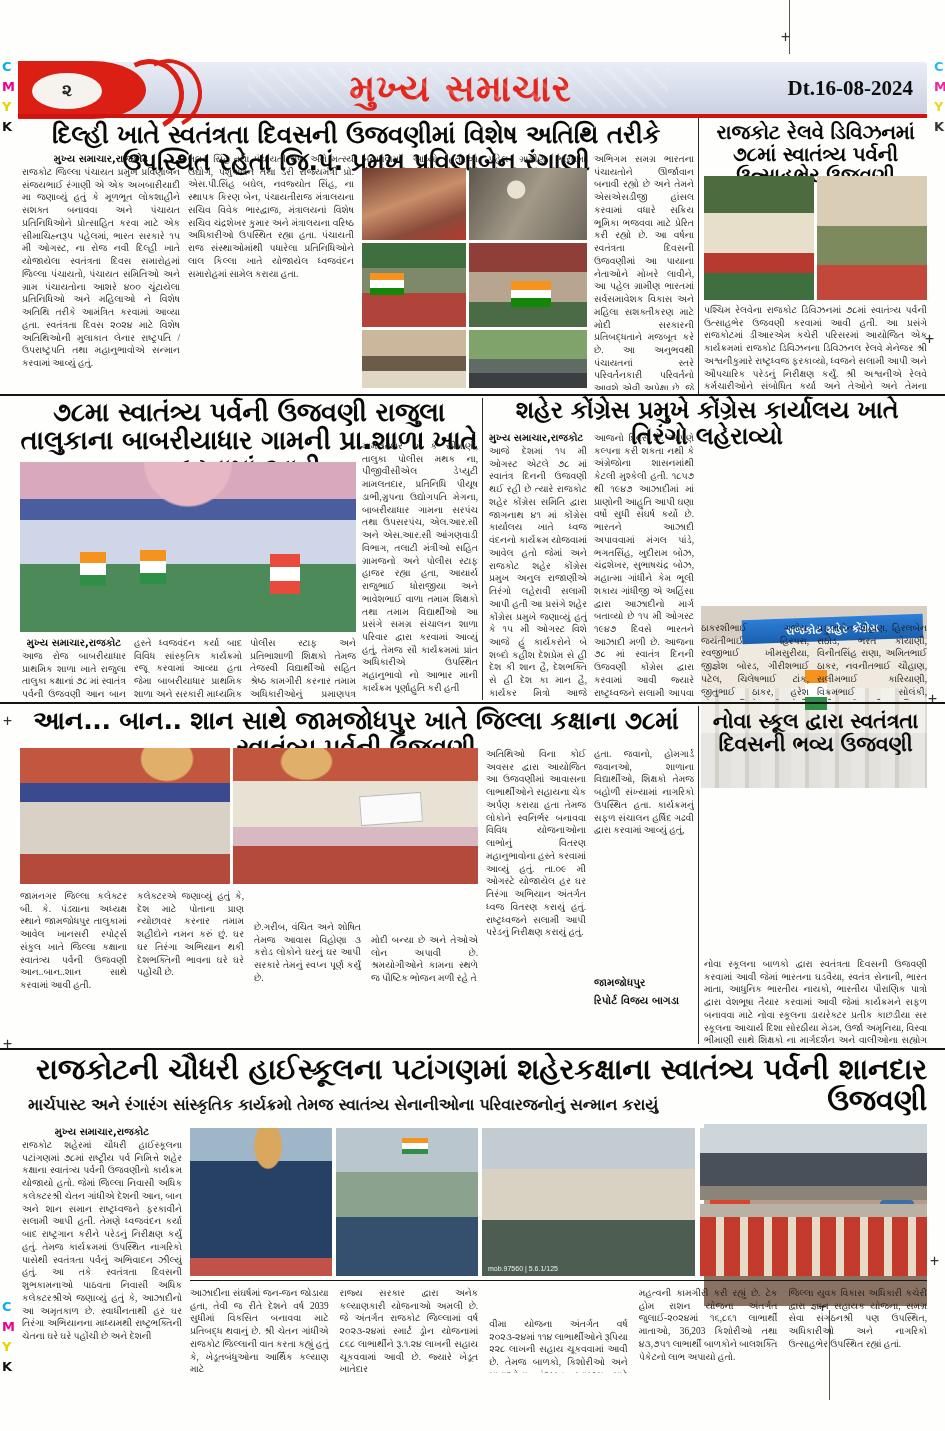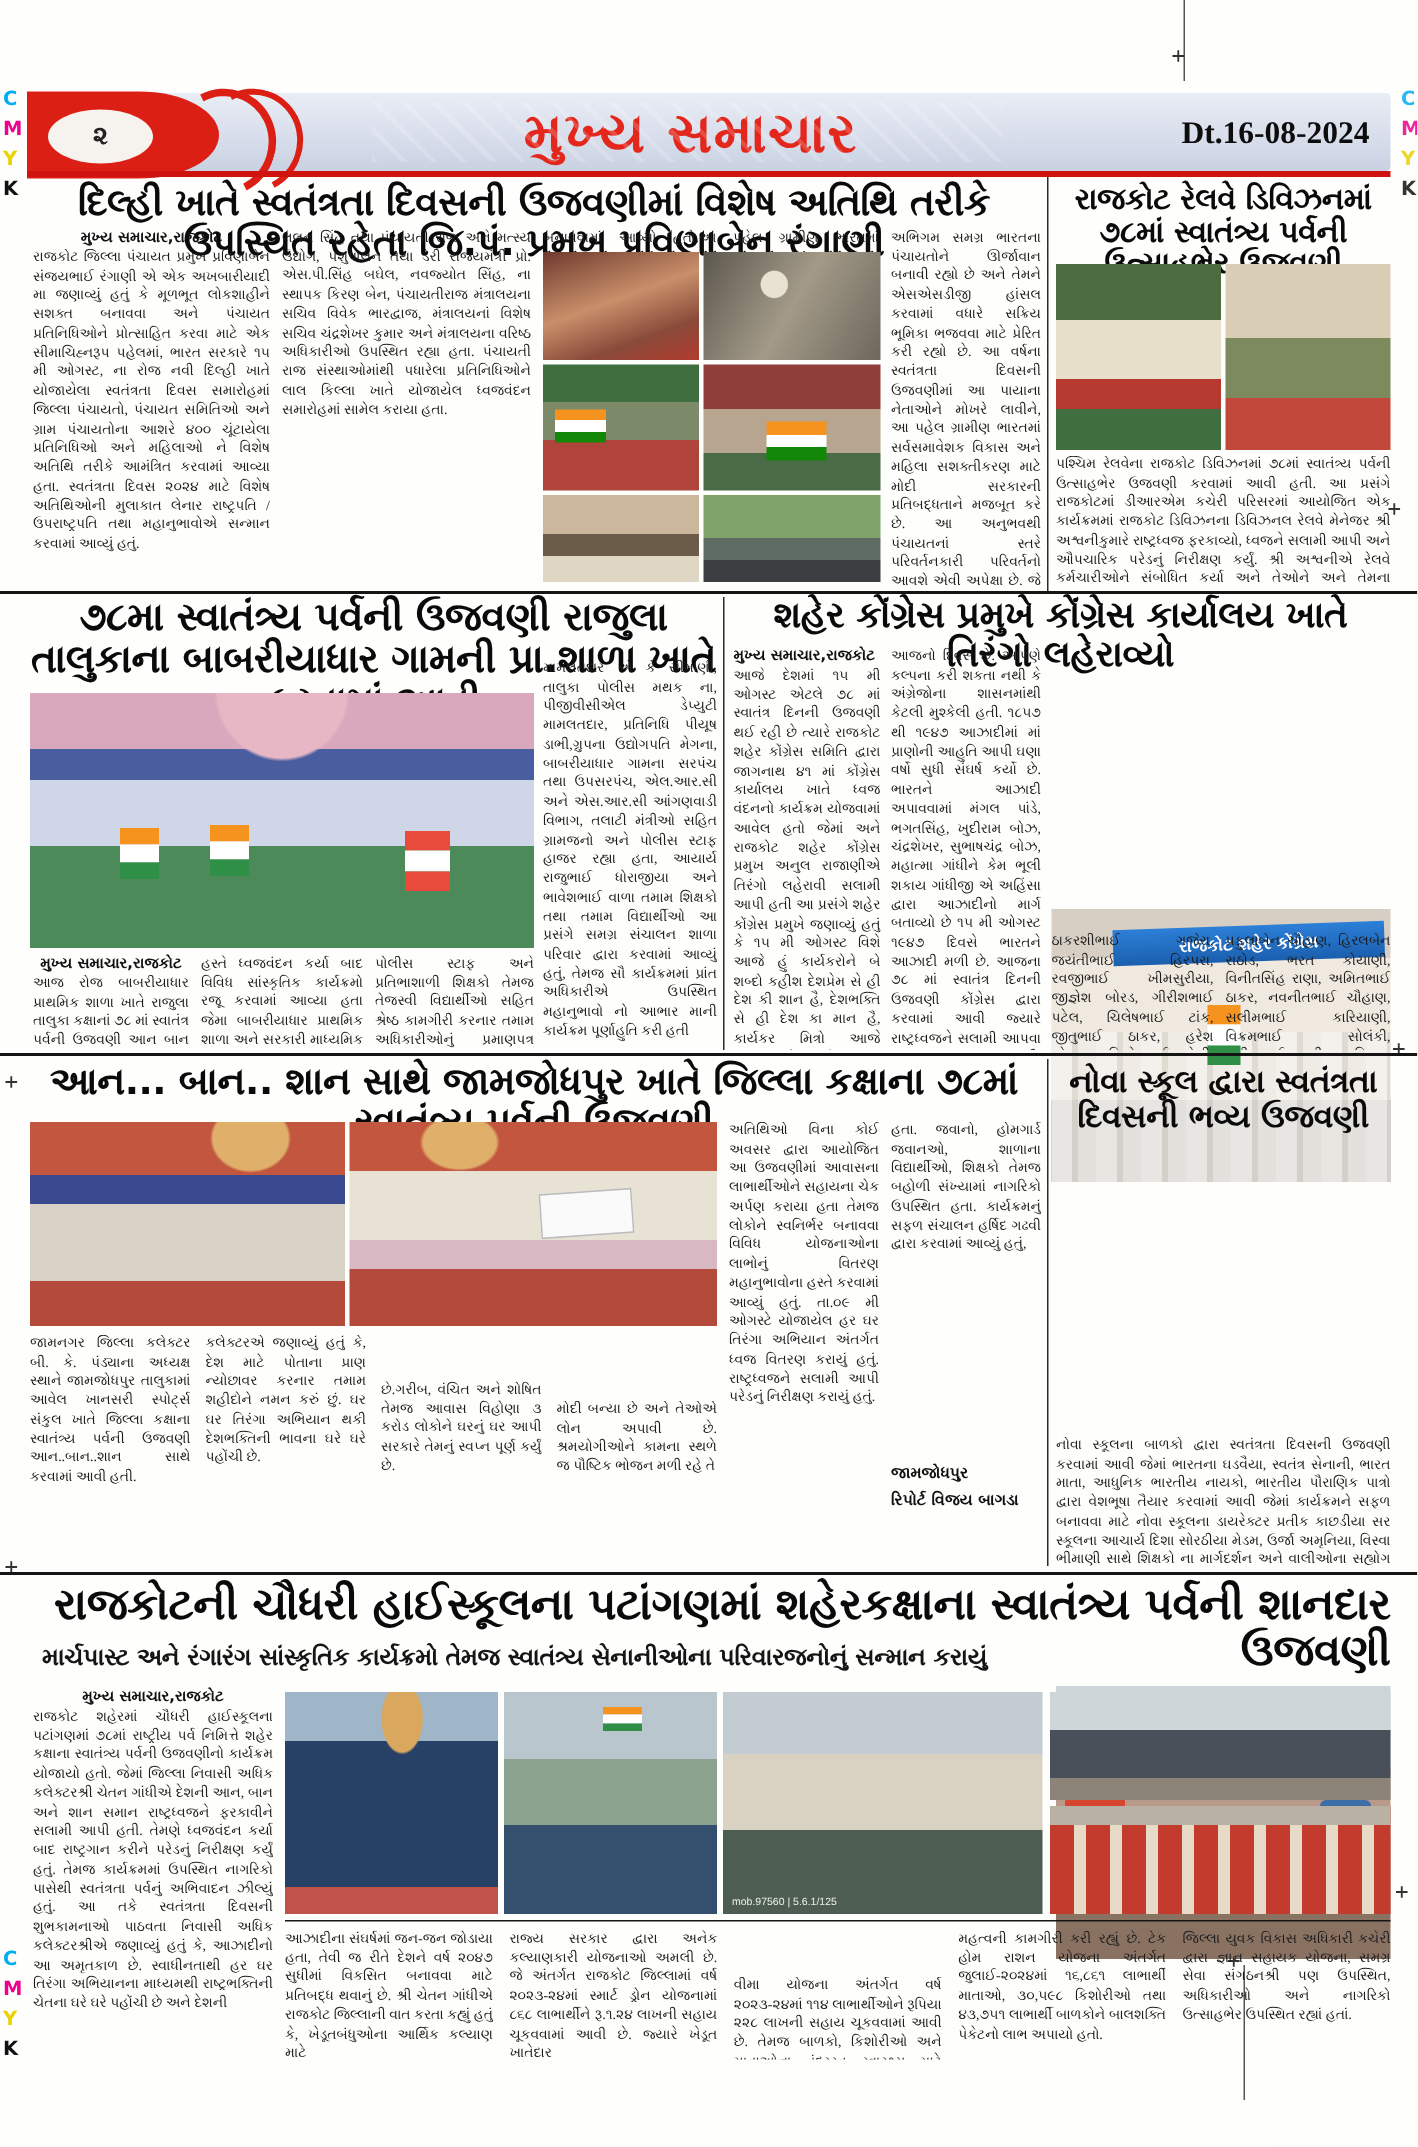--- a/index.html
+++ b/index.html
@@ -225,20 +225,20 @@
   <div class="abs" style="left:700px;top:1128px;width:227px;height:148px;display:flex;flex-direction:column;gap:4px;">
     <div class="ph" style="flex:1;background:linear-gradient(180deg,#cfd6da 0 35%,#49505a 35% 80%,#8c8478 80% 100%);"></div>
     <div class="ph" style="flex:1;background:
       linear-gradient(180deg,#b9b2a4 0 18%,transparent 18%),
       repeating-linear-gradient(90deg,#c23b2d 0 16px,#e7dac6 16px 24px);"></div>
   </div>
 
   <div class="hrule" style="left:190px;top:1280px;width:737px;height:1px;"></div>
 
   <div class="abs" style="left:190px;top:1287px;width:737px;height:86px;display:flex;gap:11px;">
-    <div class="body-txt" style="flex:1;overflow:hidden;">આઝાદીના સંઘર્ષમાં જન-જન જોડાયા હતા, તેવી જ રીતે દેશને વર્ષ ૨૦૪૭ સુધીમાં વિકસિત બનાવવા માટે પ્રતિબદ્ધ થવાનું છે. શ્રી ચેતન ગાંધીએ રાજકોટ જિલ્લાની વાત કરતા કહ્યું હતું કે, ખેડૂતબંધુઓના આર્થિક કલ્યાણ માટે</div>
+    <div class="body-txt" style="flex:1;overflow:hidden;">આઝાદીના સંઘર્ષમાં જન-જન જોડાયા હતા, તેવી જ રીતે દેશને વર્ષ 2039 સુધીમાં વિકસિત બનાવવા માટે પ્રતિબદ્ધ થવાનું છે. શ્રી ચેતન ગાંધીએ રાજકોટ જિલ્લાની વાત કરતા કહ્યું હતું કે, ખેડૂતબંધુઓના આર્થિક કલ્યાણ માટે</div>
     <div class="body-txt" style="flex:1;overflow:hidden;">રાજ્ય સરકાર દ્વારા અનેક કલ્યાણકારી યોજનાઓ અમલી છે. જે અંતર્ગત રાજકોટ જિલ્લામાં વર્ષ ૨૦૨૩-૨૪માં સ્માર્ટ ડ્રોન યોજનામાં ૮૬૮ લાભાર્થીને રૂ.૧.૨૪ લાખની સહાય ચૂકવવામાં આવી છે. જ્યારે ખેડૂત ખાતેદાર</div>
     <div class="body-txt" style="flex:1;overflow:hidden;margin-top:31px;">વીમા યોજના અંતર્ગત વર્ષ ૨૦૨૩-૨૪માં ૧૧૪ લાભાર્થીઓને રૂપિયા ૨૨૮ લાખની સહાય ચૂકવવામાં આવી છે. તેમજ બાળકો, કિશોરીઓ અને માતાઓના તંદુરસ્ત સ્વાસ્થ્ય માટે આઈ.સી.ડી.એસ. વિભાગ</div>
-    <div class="body-txt" style="flex:1;overflow:hidden;">મહત્વની કામગીરી કરી રહ્યું છે. ટેક હોમ રાશન યોજના અંતર્ગત જુલાઈ-૨૦૨૪માં ૧૬,૮૬૧ લાભાર્થી માતાઓ, ૩૦,૫૯૮ કિશોરીઓ તથા ૪૩,૭૫૧ લાભાર્થી બાળકોને બાલશક્તિ પેકેટનો લાભ અપાયો હતો.</div>
+    <div class="body-txt" style="flex:1;overflow:hidden;">મહત્વની કામગીરી કરી રહ્યું છે. ટેક હોમ રાશન યોજના અંતર્ગત જુલાઈ-૨૦૨૪માં ૧૬,૮૬૧ લાભાર્થી માતાઓ, 36,203 કિશોરીઓ તથા ૪૩,૭૫૧ લાભાર્થી બાળકોને બાલશક્તિ પેકેટનો લાભ અપાયો હતો.</div>
     <div class="body-txt" style="flex:1;overflow:hidden;">જિલ્લા યુવક વિકાસ અધિકારી કચેરી દ્વારા જ્ઞાન સહાયક યોજના, સમગ્ર સેવા સંગઠનશ્રી પણ ઉપસ્થિત, અધિકારીઓ અને નાગરિકો ઉત્સાહભેર ઉપસ્થિત રહ્યાં હતાં.</div>
   </div>
 
 </div>
 
 </body></html>

